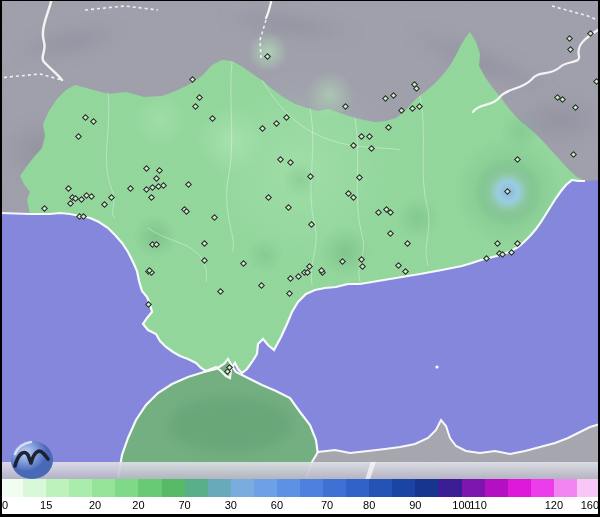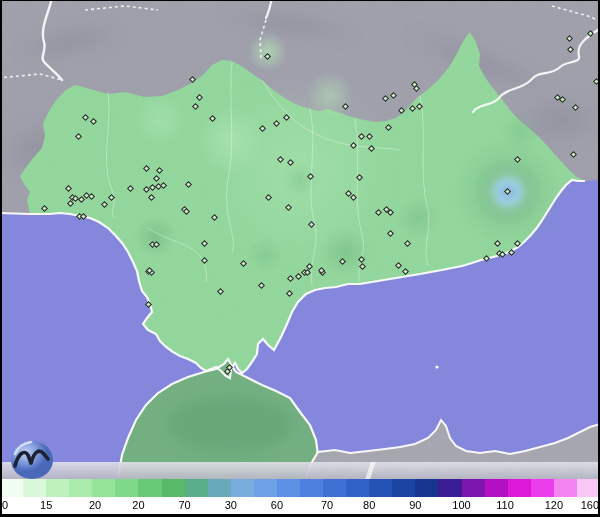--- a/index.html
+++ b/index.html
@@ -342,21 +342,21 @@
       <span class="tick" style="left: 46.1538px; transform: translateX(-50%);">15</span>
       <span class="tick" style="left: 95px; transform: translateX(-50%);">20</span>
       <span class="tick" style="left: 138.462px; transform: translateX(-50%);">20</span>
       <span class="tick" style="left: 184.615px; transform: translateX(-50%);">70</span>
       <span class="tick" style="left: 230.769px; transform: translateX(-50%);">30</span>
       <span class="tick" style="left: 276.923px; transform: translateX(-50%);">60</span>
       <span class="tick" style="left: 327px; transform: translateX(-50%);">70</span>
       <span class="tick" style="left: 369.231px; transform: translateX(-50%);">80</span>
       <span class="tick" style="left: 415.385px; transform: translateX(-50%);">90</span>
       <span class="tick" style="left: 461.538px; transform: translateX(-50%);">100</span>
-      <span class="tick" style="left: 505px; transform: translateX(-50%); text-align: right;">110</span>
+      <span class="tick" style="left: 478px; transform: translateX(-50%); text-align: right;">110</span>
       <span class="tick" style="left: 553.846px; transform: translateX(-50%);">120</span>
       <span class="tick" style="right: 1px;">160</span>
     </div>
 
   <div class="bottom-strip"></div>
   <div class="edge top"></div>
   <div class="edge left"></div>
   <div class="edge right"></div>
 </div>
 

